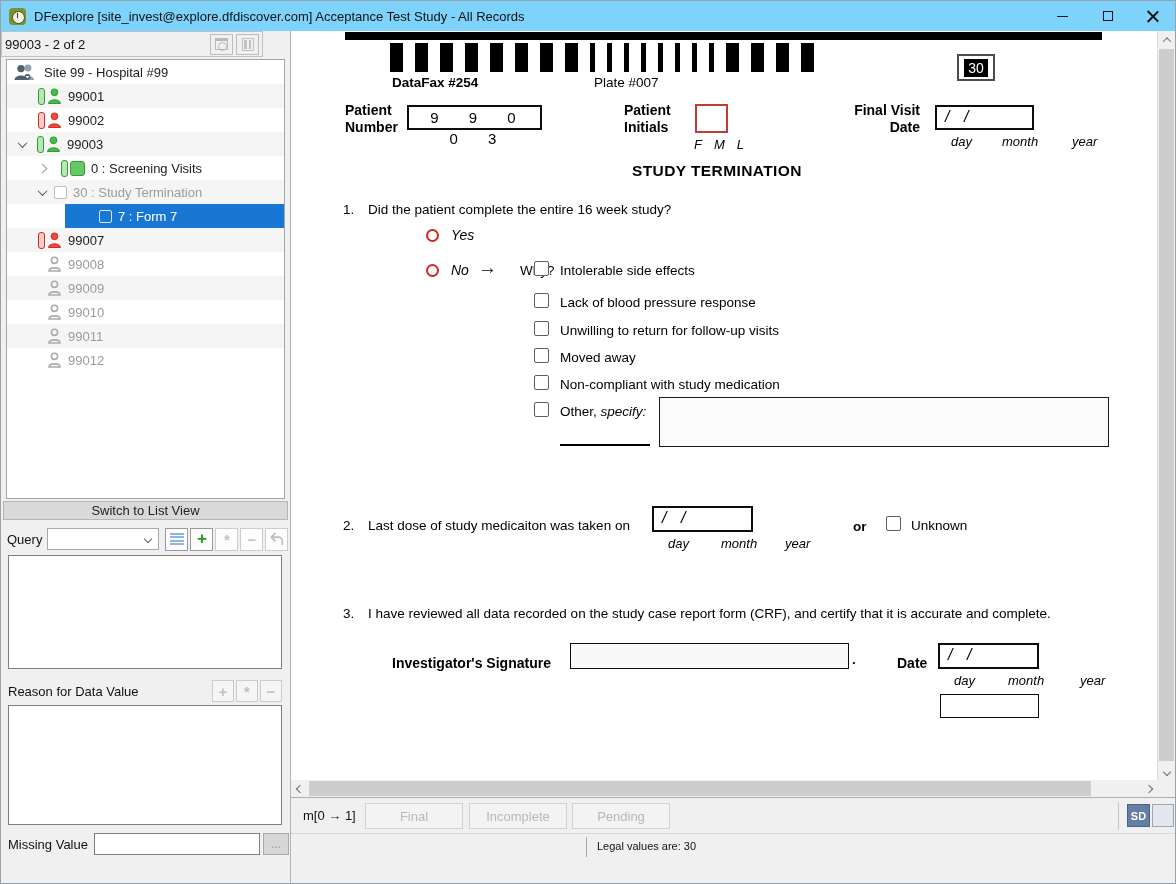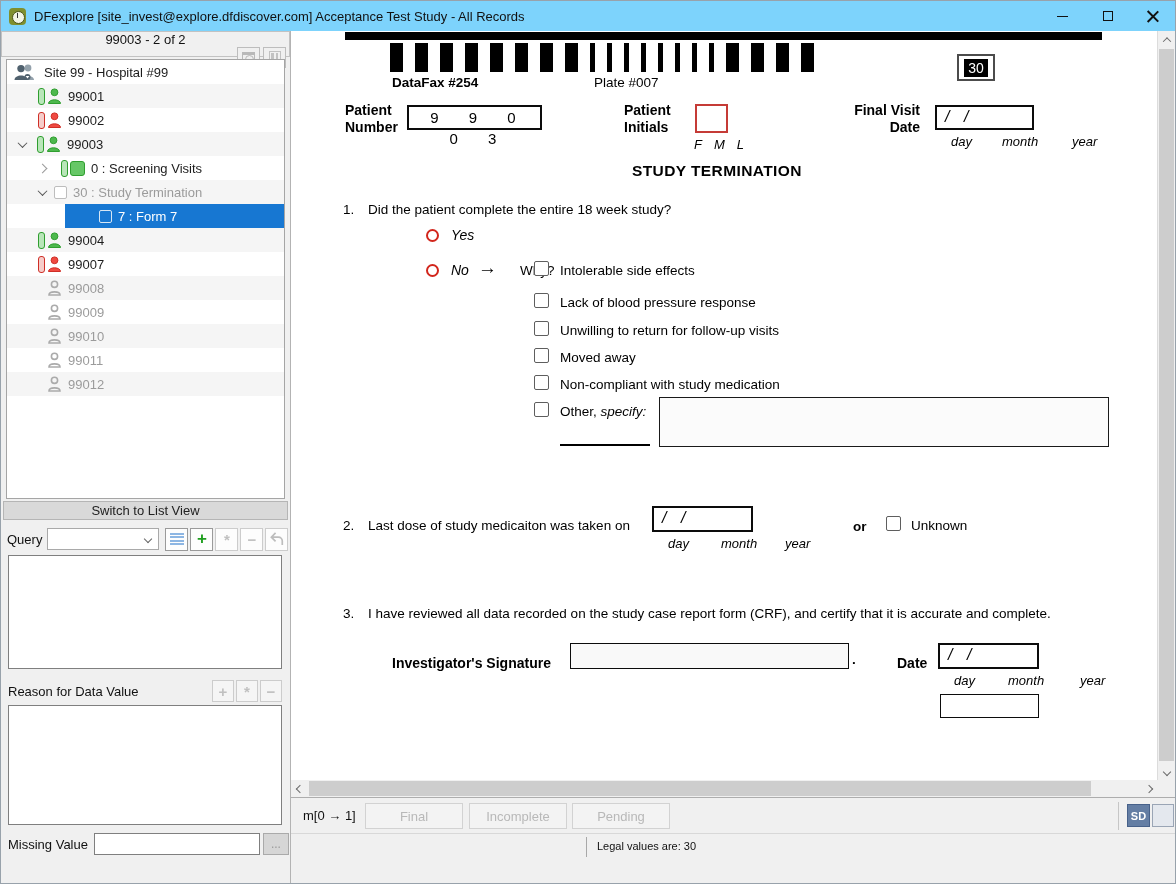--- a/index.html
+++ b/index.html
@@ -31,22 +31,22 @@
   .menubar { height:24px; background:#fff; display:flex; align-items:center; padding-left:3px;
              border-bottom:1px solid #cfcfcf; flex:0 0 auto; }
   .menu-item { font-size:13px; color:#111; padding:0 10px; }
 
   
   .main { flex:1; display:flex; min-height:0; }
 
   
   .sidebar { width:290px; flex:0 0 290px; background:#f0f0f0; position:relative;
              border-right:1px solid #b3b3b3; }
-  .sb-header { position:absolute; left:0; top:0; width:289px; height:26px; background:#f0f0f0;
-               border:1px solid #c2c2c2; display:flex; align-items:center; padding:0 3px;flex-direction:column; }
+  .sb-header { position:absolute; left:0; top:0; width:262px; height:26px; background:#f0f0f0;
+               border:1px solid #c2c2c2; display:flex; align-items:center; padding:0 3px; }
   .sb-header-label { font-size:13px; color:#111; }
   .sb-header-btns { margin-left:auto; display:flex; gap:3px; }
   .hbtn { width:23px; height:21px; border:1px solid #bdbdbd; background:#f0f0f0;
           display:flex; align-items:center; justify-content:center; }
   .ico-cal { width:13px; height:12px; border:1.5px solid #b9b9b9; border-top:3.5px solid #b9b9b9;
              position:relative; }
   .ico-cal::after { content:""; position:absolute; left:1.5px; top:0.5px; width:7px; height:7px;
              border:1.3px solid #b9b9b9; border-radius:50%; }
   .ico-pause { width:12px; height:13px; border:1.5px solid #c2c2c2; display:flex; gap:2px;
              justify-content:center; padding-top:1px; }
@@ -310,28 +310,20 @@
           <i class="tcheck" style="margin-left:4px;"></i>
           <span class="tlabel">30 : Study Termination</span>
         </div>
 
         <div class="tree-row ind3 row-selected">
           <i class="selbg"></i>
           <i class="tcheck" style="margin-left:10px;"></i>
           <span class="tlabel">7 : Form 7</span>
         </div>
 
-        <div class="tree-row ind1">
-          <i class="tbar"></i>
-          <span class="tperson"><svg viewBox="0 0 14 16">
-                <circle cx="7" cy="4.3" r="3.4" fill="#4db84d" stroke="#2f9e2f"></circle>
-                <path d="M1 15.5 C1 10.6 13 10.6 13 15.5 Z" fill="#4db84d" stroke="#2f9e2f"></path>
-              </svg></span>
-          <span class="tlabel">99004</span>
-        </div>
 
         <div class="tree-row ind1">
           <i class="tbar red"></i>
           <span class="tperson"><svg viewBox="0 0 14 16">
                 <circle cx="7" cy="4.3" r="3.4" fill="#ef4a42" stroke="#cf2f27"></circle>
                 <path d="M1 15.5 C1 10.6 13 10.6 13 15.5 Z" fill="#ef4a42" stroke="#cf2f27"></path>
               </svg></span>
           <span class="tlabel">99007</span>
         </div>
 
@@ -494,21 +486,21 @@
           <div class="fbox fvd-box">
             <span class="slashes">/ /</span>
           </div>
           <span class="hint" style="left:660px;top:103px;">day</span>
           <span class="hint" style="left:711px;top:103px;">month</span>
           <span class="hint" style="left:781px;top:103px;">year</span>
 
           <div class="form-title">STUDY TERMINATION</div>
 
           <span class="qnum" style="left:52px;top:171px;">1.</span>
-          <span class="qtext" style="left:77px;top:171px;">Did the patient complete the entire 18 week study?</span>
+          <span class="qtext" style="left:77px;top:171px;">Did the patient complete the entire 16 week study?</span>
 
           <i class="radio" style="left:135px;top:198px;"></i>
           <span class="ilabel" style="left:160px;top:196px;">Yes</span>
 
           <i class="radio" style="left:135px;top:233px;"></i>
           <span class="ilabel" style="left:160px;top:231px;">No</span>
           <span class="arrow-glyph" style="left:187px;top:226px;">→</span>
           <span class="qtext" style="left:229px;top:232px;">Why?</span>
 
           <i class="fcheck" style="left:243px;top:230px;"></i>

